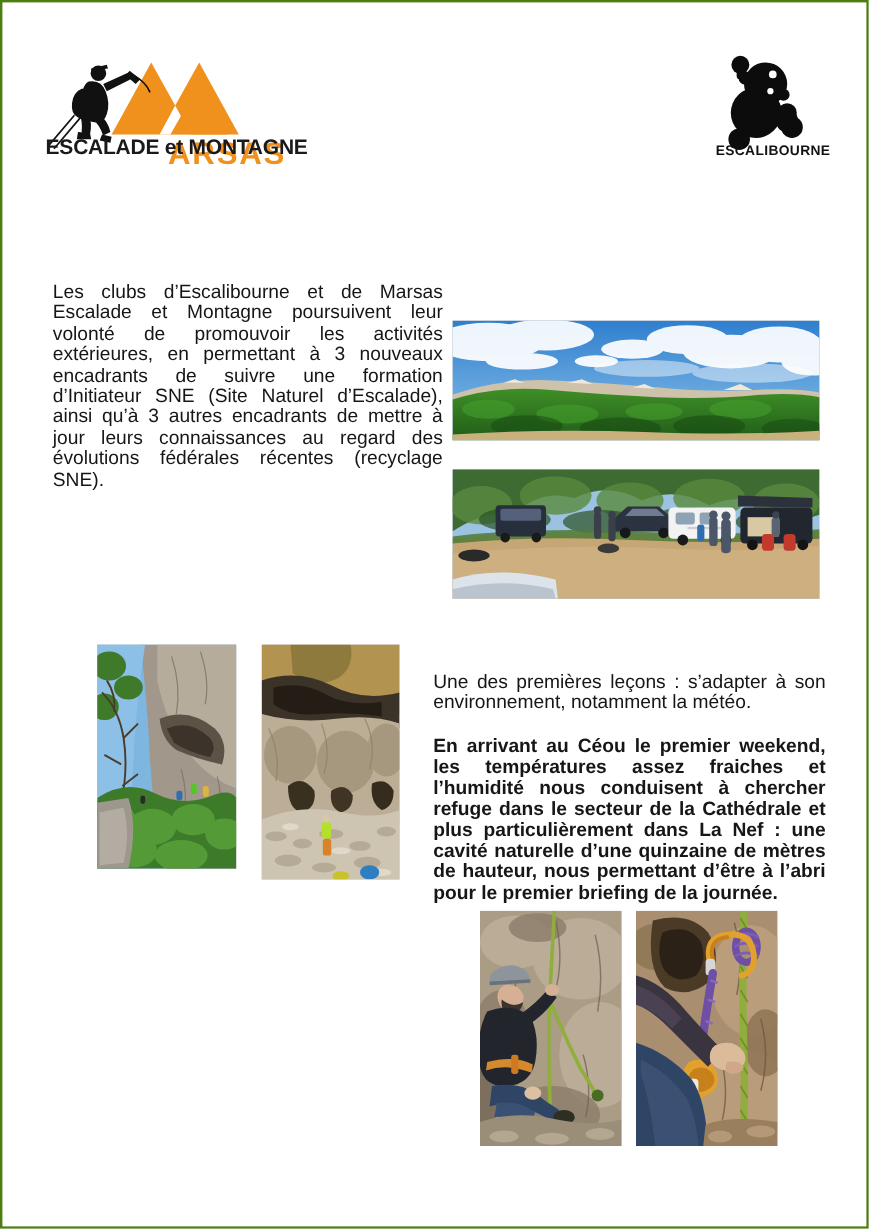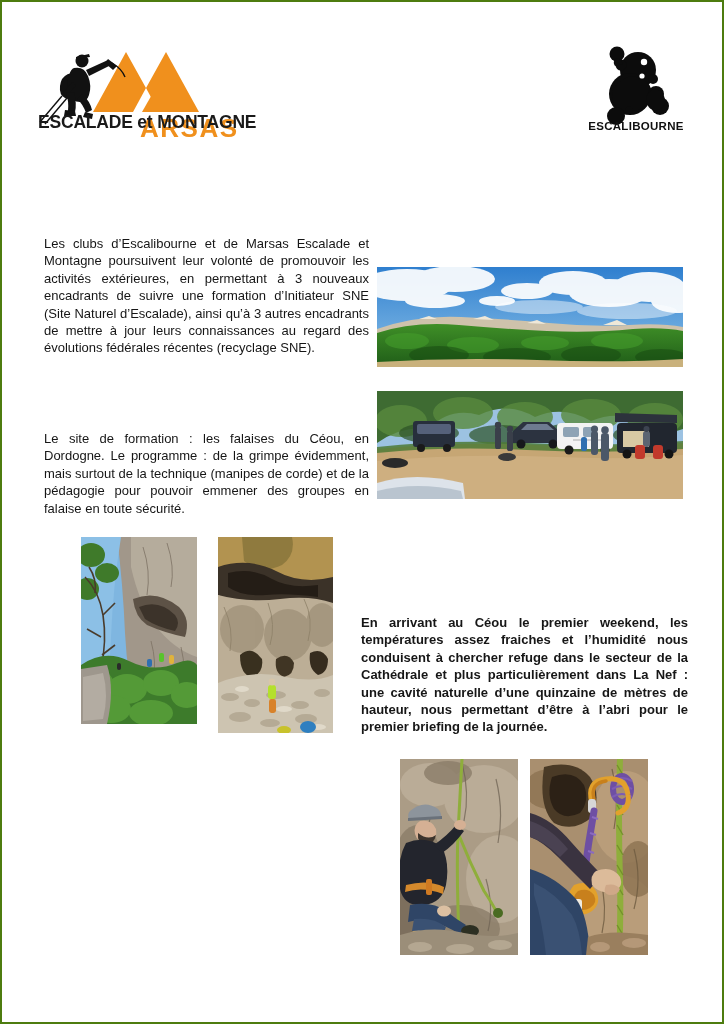--- a/index.html
+++ b/index.html
@@ -57,21 +57,21 @@
     left: 578px;
     top: 30px;
     width: 112px;
     height: 108px;
   }
   .escalibourne-wordmark {
     position: absolute;
     left: 0;
     top: 88px;
     width: 112px;
-    text-align: center;
+    text-align: right;
     font-family: "Liberation Sans", sans-serif;
     font-weight: bold;
     font-size: 11.5px;
     letter-spacing: 0.3px;
     color: #111111;
     white-space: nowrap;
   }
 
   
   .doc-title {
@@ -83,21 +83,21 @@
     font-family: "Liberation Sans", sans-serif;
     font-weight: bold;
     font-size: 12.8px;
     color: #111111;
   }
 
   
   .para {
     position: absolute;
     font-family: "Liberation Sans", sans-serif;
-    font-size: 13px;
+    font-size: 16px;
     line-height: 17.4px;
     color: #161616;
     text-align: justify;
     text-justify: inter-word;
   }
 
   #block-intro  { left: 42px;  top: 233px; width: 325px; }
   #block-people { left: 42px;  top: 358px; width: 325px; }
   #block-site   { left: 42px;  top: 428px; width: 325px; }
   #block-lesson { left: 359px; top: 558px; width: 327px; }
@@ -186,21 +186,21 @@
         <circle cx="49" cy="78" r="3.6"></circle>
         <circle cx="64" cy="30" r="3.2" fill="#ffffff"></circle>
         <circle cx="62" cy="44" r="2.6" fill="#ffffff"></circle>
       </g>
     </svg>
     <div class="escalibourne-wordmark">ESCALIBOURNE</div>
   </div>
 
 
   <div class="para" id="block-intro">Les clubs d’Escalibourne et de Marsas Escalade et Montagne poursuivent leur volonté de promouvoir les activités extérieures, en permettant à 3 nouveaux encadrants de suivre une formation d’Initiateur SNE (Site Naturel d’Escalade), ainsi qu’à 3 autres encadrants de mettre à jour leurs connaissances au regard des évolutions fédérales récentes (recyclage SNE).</div>
-  <div class="para" id="block-site">Le site de formation : les falaises du Céou, en Dordogne. Le programme : de la grimpe évidemment, mais surtout de la technique (manipes de corde) et de la pédagogie pour pouvoir emmener des groupes en falaise en toute sécurité.</div>
+  <div class="para" id="block-lesson">Une des premières leçons : s’adapter à son environnement, notamment la météo.</div>
   <div class="para" id="block-nef">En arrivant au Céou le premier weekend, les températures assez fraiches et l’humidité nous conduisent à chercher refuge dans le secteur de la Cathédrale et plus particulièrement dans La Nef : une cavité naturelle d’une quinzaine de mètres de hauteur, nous permettant d’être à l’abri pour le premier briefing de la journée.</div>
 
   <div class="photo" id="photo-landscape">
     <svg viewBox="0 0 306 100" preserveAspectRatio="none">
       <defs>
         <linearGradient id="skyG" x1="0" y1="0" x2="0" y2="1">
           <stop offset="0%" stop-color="#2f7fcf"></stop>
           <stop offset="100%" stop-color="#8dc2e8"></stop>
         </linearGradient>
         <linearGradient id="forestG" x1="0" y1="0" x2="0" y2="1">

